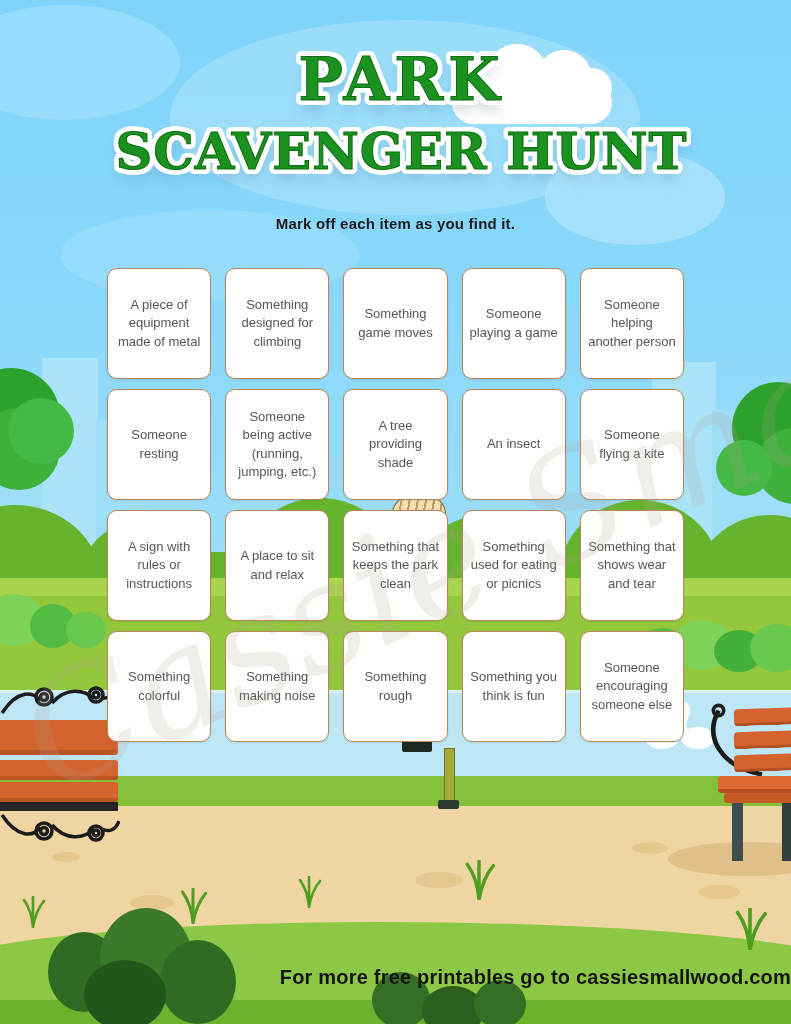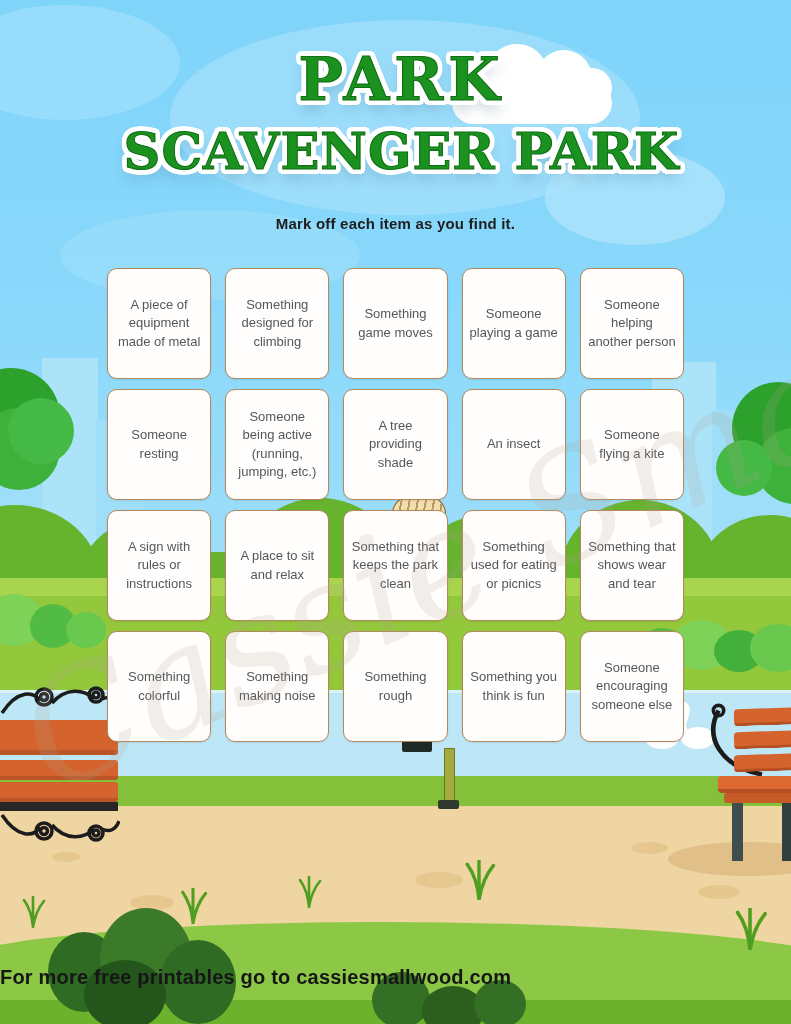--- a/index.html
+++ b/index.html
@@ -144,21 +144,21 @@
   .card{background:#fffefc;border:1.4px solid #b5885c;border-radius:10px;
         box-shadow:0 1px 2px rgba(0,0,0,.08);
         display:flex;align-items:center;justify-content:center;text-align:center;
         padding:4px 7px;font-size:13px;line-height:1.4;color:#56575b;}
 
   
   .watermark{position:absolute;left:30px;top:660px;width:960px;z-index:7;pointer-events:none;
         transform:rotate(-24deg);transform-origin:left center;
         font-family:"DejaVu Serif",serif;font-style:italic;font-size:150px;
         color:rgba(180,162,142,.18);white-space:nowrap;}
-  .footer{position:absolute;top:966px;left:0;right:0;text-align:left;z-index:6;
+  .footer{position:absolute;top:966px;left:0;right:0;text-align:right;z-index:6;
         font-size:20px;font-weight:bold;color:#161616;letter-spacing:.2px;}
 </style>
 </head>
 <body>
 
 <div id="page">
 
   <div class="sky"></div>
   <div class="cloud-soft cs1"></div>
   <div class="cloud-soft cs2"></div>
@@ -286,21 +286,21 @@
     </svg>
   <svg class="tuft" style="left:732px;top:908px;width:36px;height:42px;" viewBox="0 0 26 30">
     <path d="M13,30 C12,18 9,10 4,3 M13,30 C13,16 13,8 13,0 M13,30 C15,18 19,10 24,4" stroke="#4f9e1f" stroke-width="2.6" fill="none" stroke-linecap="round"></path>
     </svg>
   <svg class="tuft" style="left:20px;top:896px;width:26px;height:32px;" viewBox="0 0 26 30">
     <path d="M13,30 C12,18 9,10 4,3 M13,30 C13,16 13,8 13,0 M13,30 C15,18 19,10 24,4" stroke="#4f9e1f" stroke-width="2.6" fill="none" stroke-linecap="round"></path>
     </svg>
 
   <div class="title">
     <div class="title-l1">PARK</div>
-    <div class="title-l2">SCAVENGER PARK</div>
+    <div class="title-l2">SCAVENGER HUNT</div>
   </div>
 
   <div class="subtitle">Mark off each item as you find it.</div>
 
   <div class="grid">
       <div class="card">A piece of equipment made of metal</div>
       <div class="card">Something designed for climbing</div>
       <div class="card">Something game moves</div>
       <div class="card">Someone playing a game</div>
       <div class="card">Someone helping another person</div>

